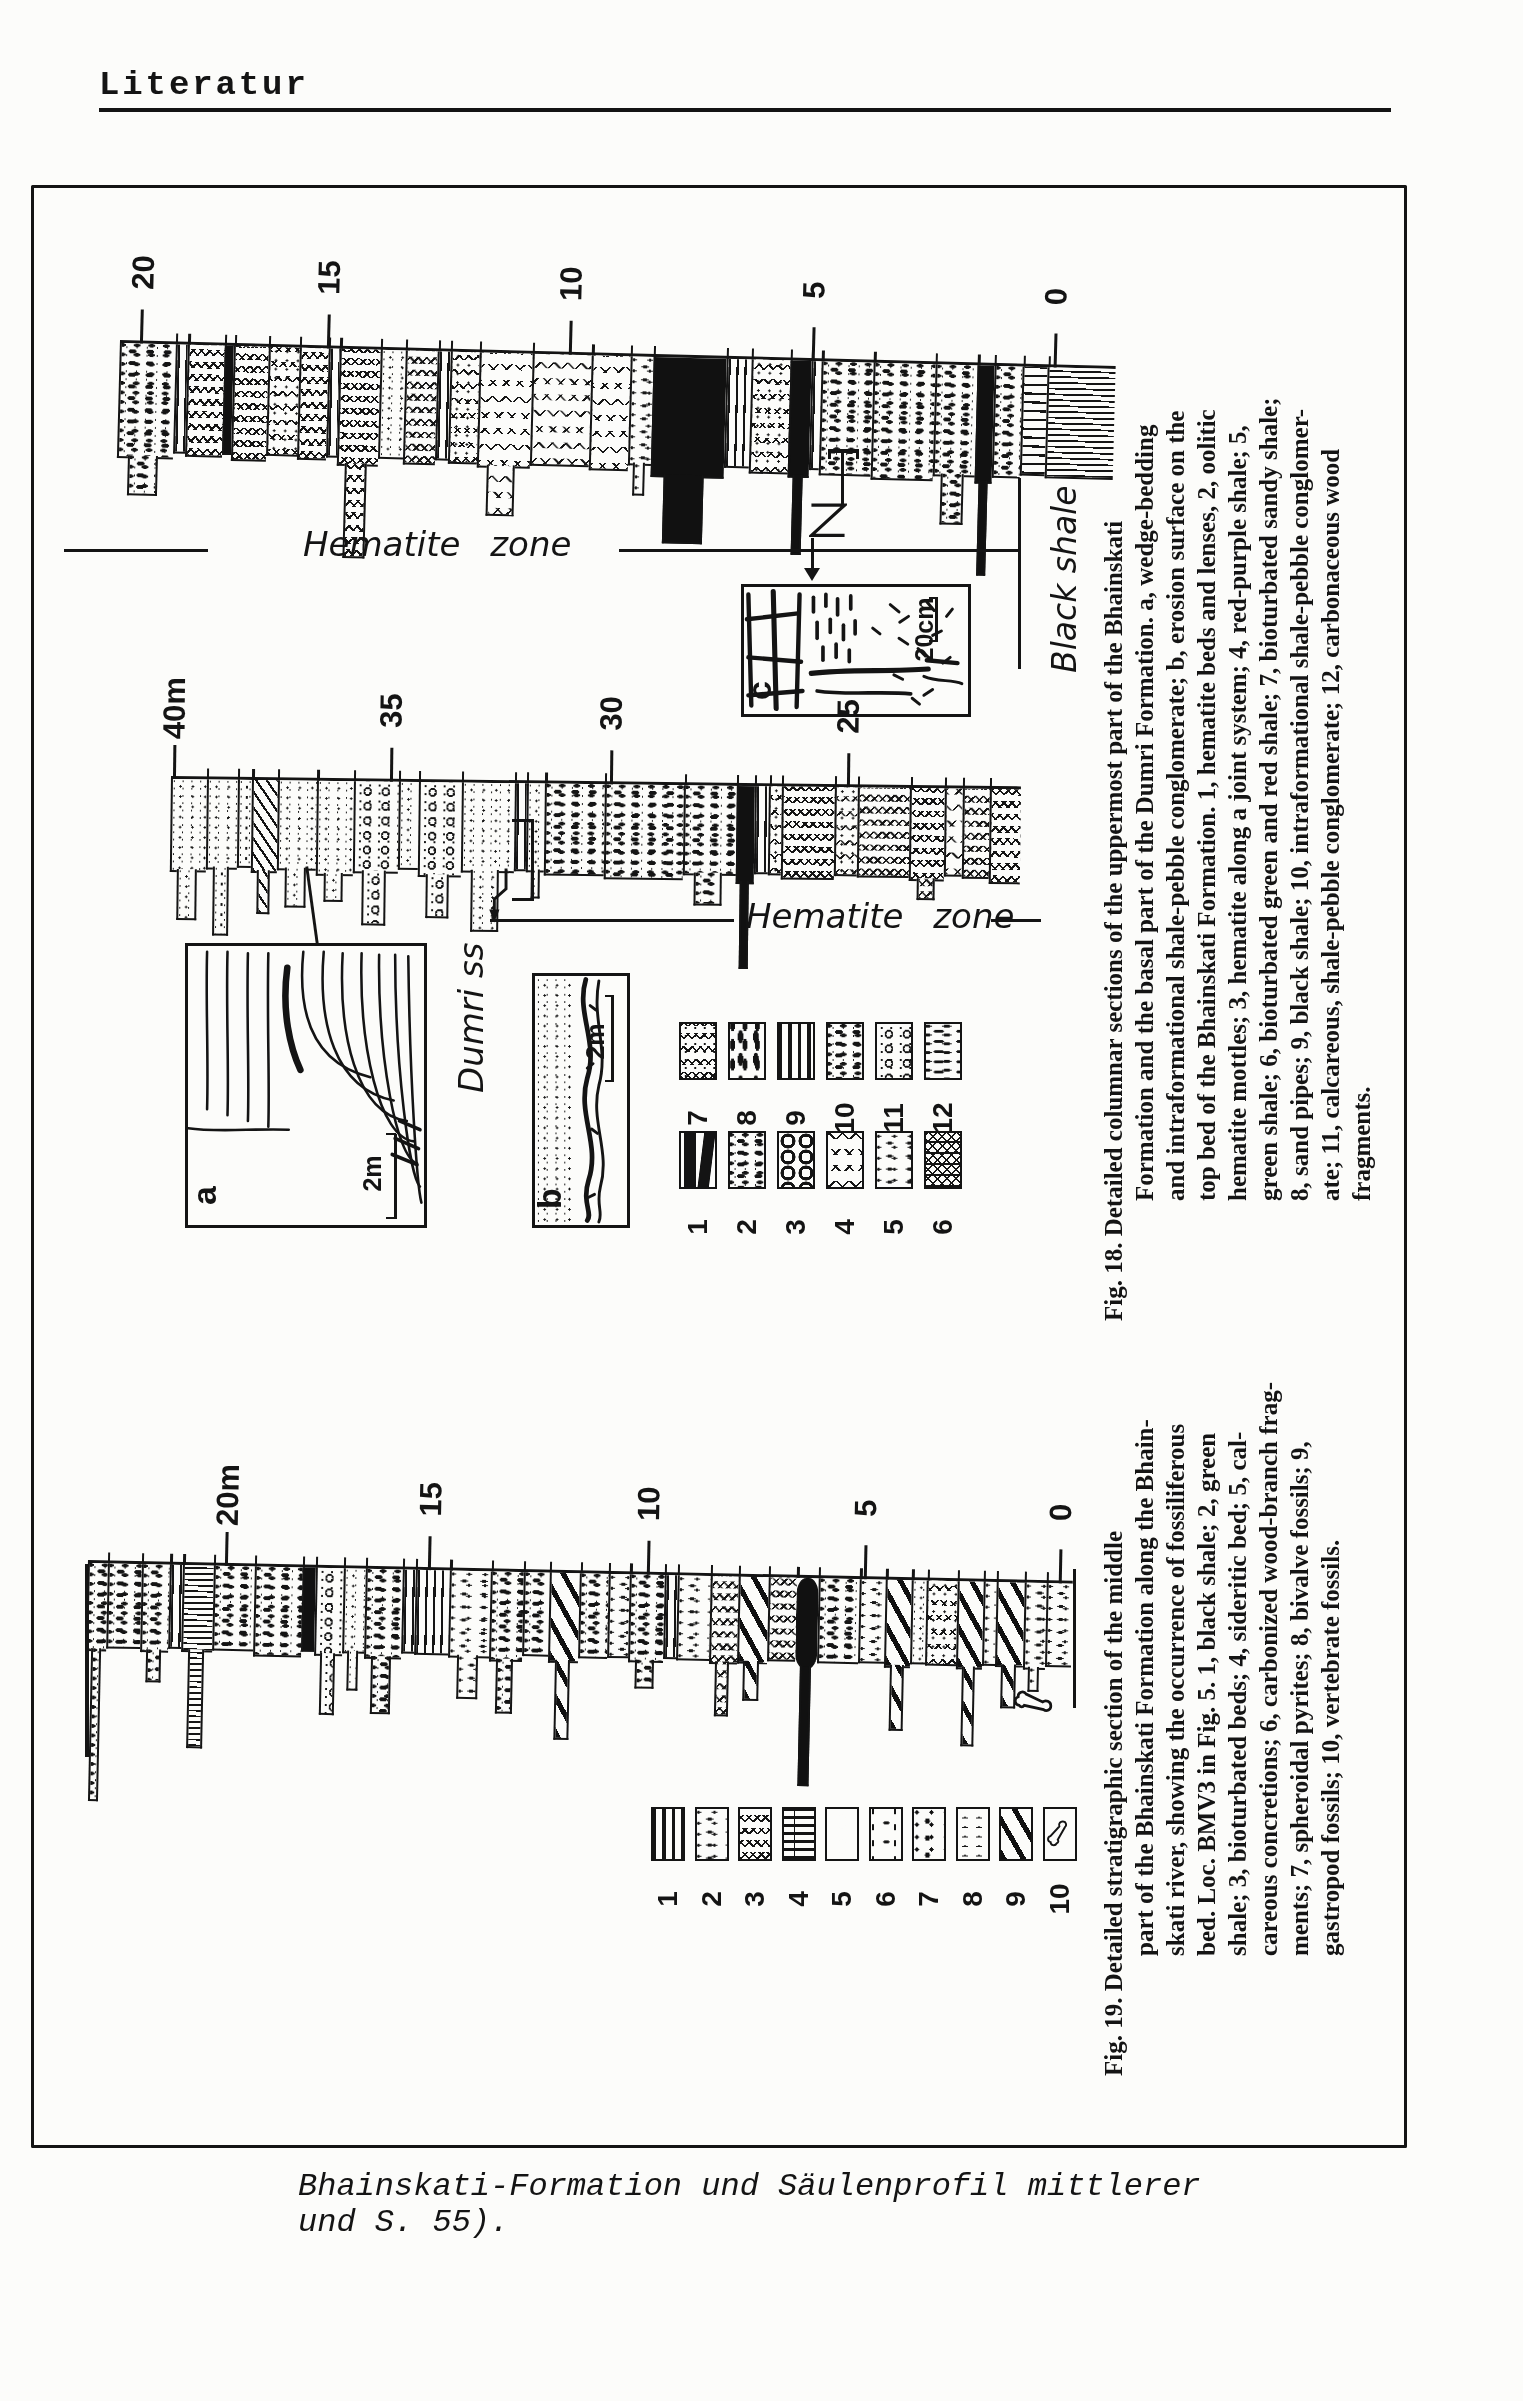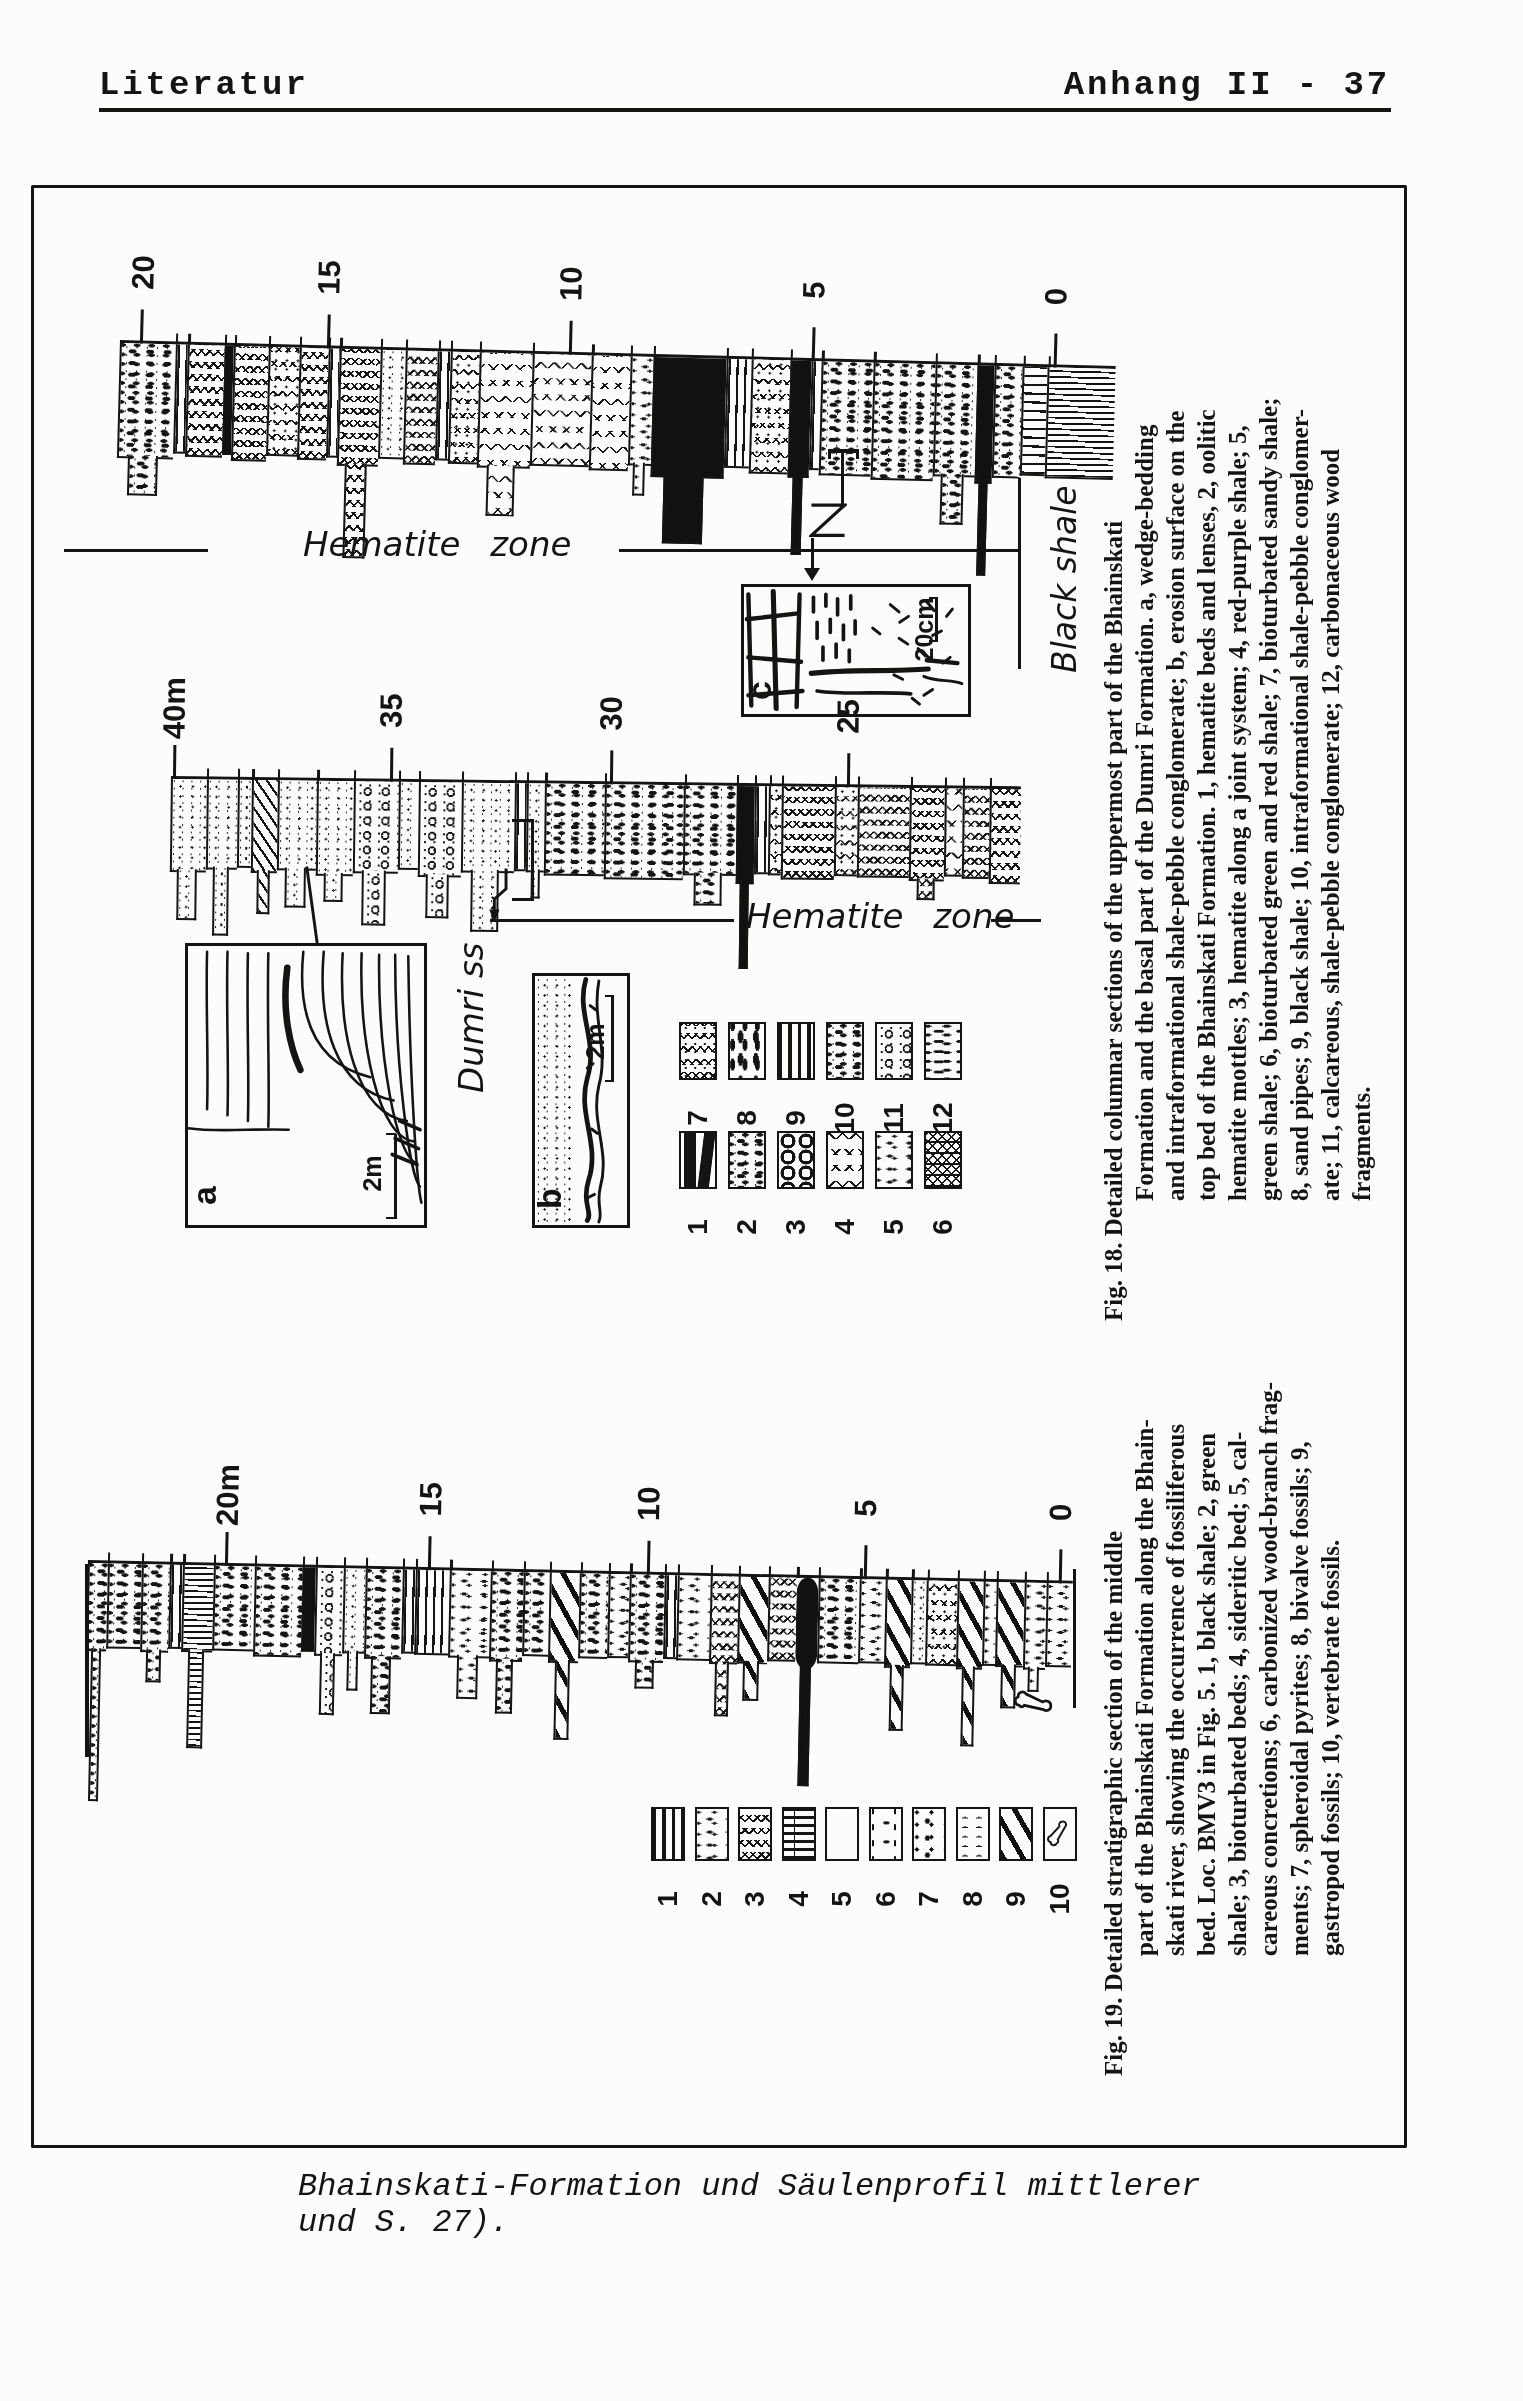--- a/index.html
+++ b/index.html
@@ -122,21 +122,20 @@
             font-style:italic; font-size:32px; line-height:36px; white-space:nowrap; }
   .arrowhead { position:absolute; width:0; height:0; border-left:8px solid transparent;
                border-right:8px solid transparent; border-top:13px solid #141414; }
 </style>
 </head>
 <body>
 
 <div class="page">
 
   <div class="hdr hdr-left">Literatur</div>
-  <div class="hdr hdr-right">Anhang II - 37</div>
   <div class="hdr-rule"></div>
 
   <div class="frame"></div>
 
   <div class="column abs" style="left:120px; top:340px; width:996px; height:109px; transform:rotate(1.5deg); transform-origin:0 0;">
       <div class="bed p-blobs" style="width: 5.60386%; height: 115px;">
         <div class="tail" style="height: 40px;"></div>
       </div>
       <div class="bed p-vlines" style="width: 1.25604%; height: 109px;"></div>
       <div class="tickS" style="left: 5.60386%;"></div>
@@ -680,17 +679,17 @@
       <div class="cap-line cont">skati river, showing the occurrence of fossiliferous</div>
       <div class="cap-line cont">bed. Loc. BMV3 in Fig. 5.  1, black shale; 2, green</div>
       <div class="cap-line cont">shale; 3, bioturbated beds; 4, sideritic bed; 5, cal-</div>
       <div class="cap-line cont">careous concretions; 6, carbonized wood-branch frag-</div>
       <div class="cap-line cont">ments; 7, spheroidal pyrites; 8, bivalve fossils; 9,</div>
       <div class="cap-line cont">gastropod fossils; 10, vertebrate fossils.</div>
     </div>
 
   <div class="botcap">
       <div class="cap-line">Bhainskati-Formation und Säulenprofil mittlerer</div>
-      <div class="cap-line">und S. 27).</div>
+      <div class="cap-line">und S. 55).</div>
     </div>
 
 </div>
 
 
 </body></html>

